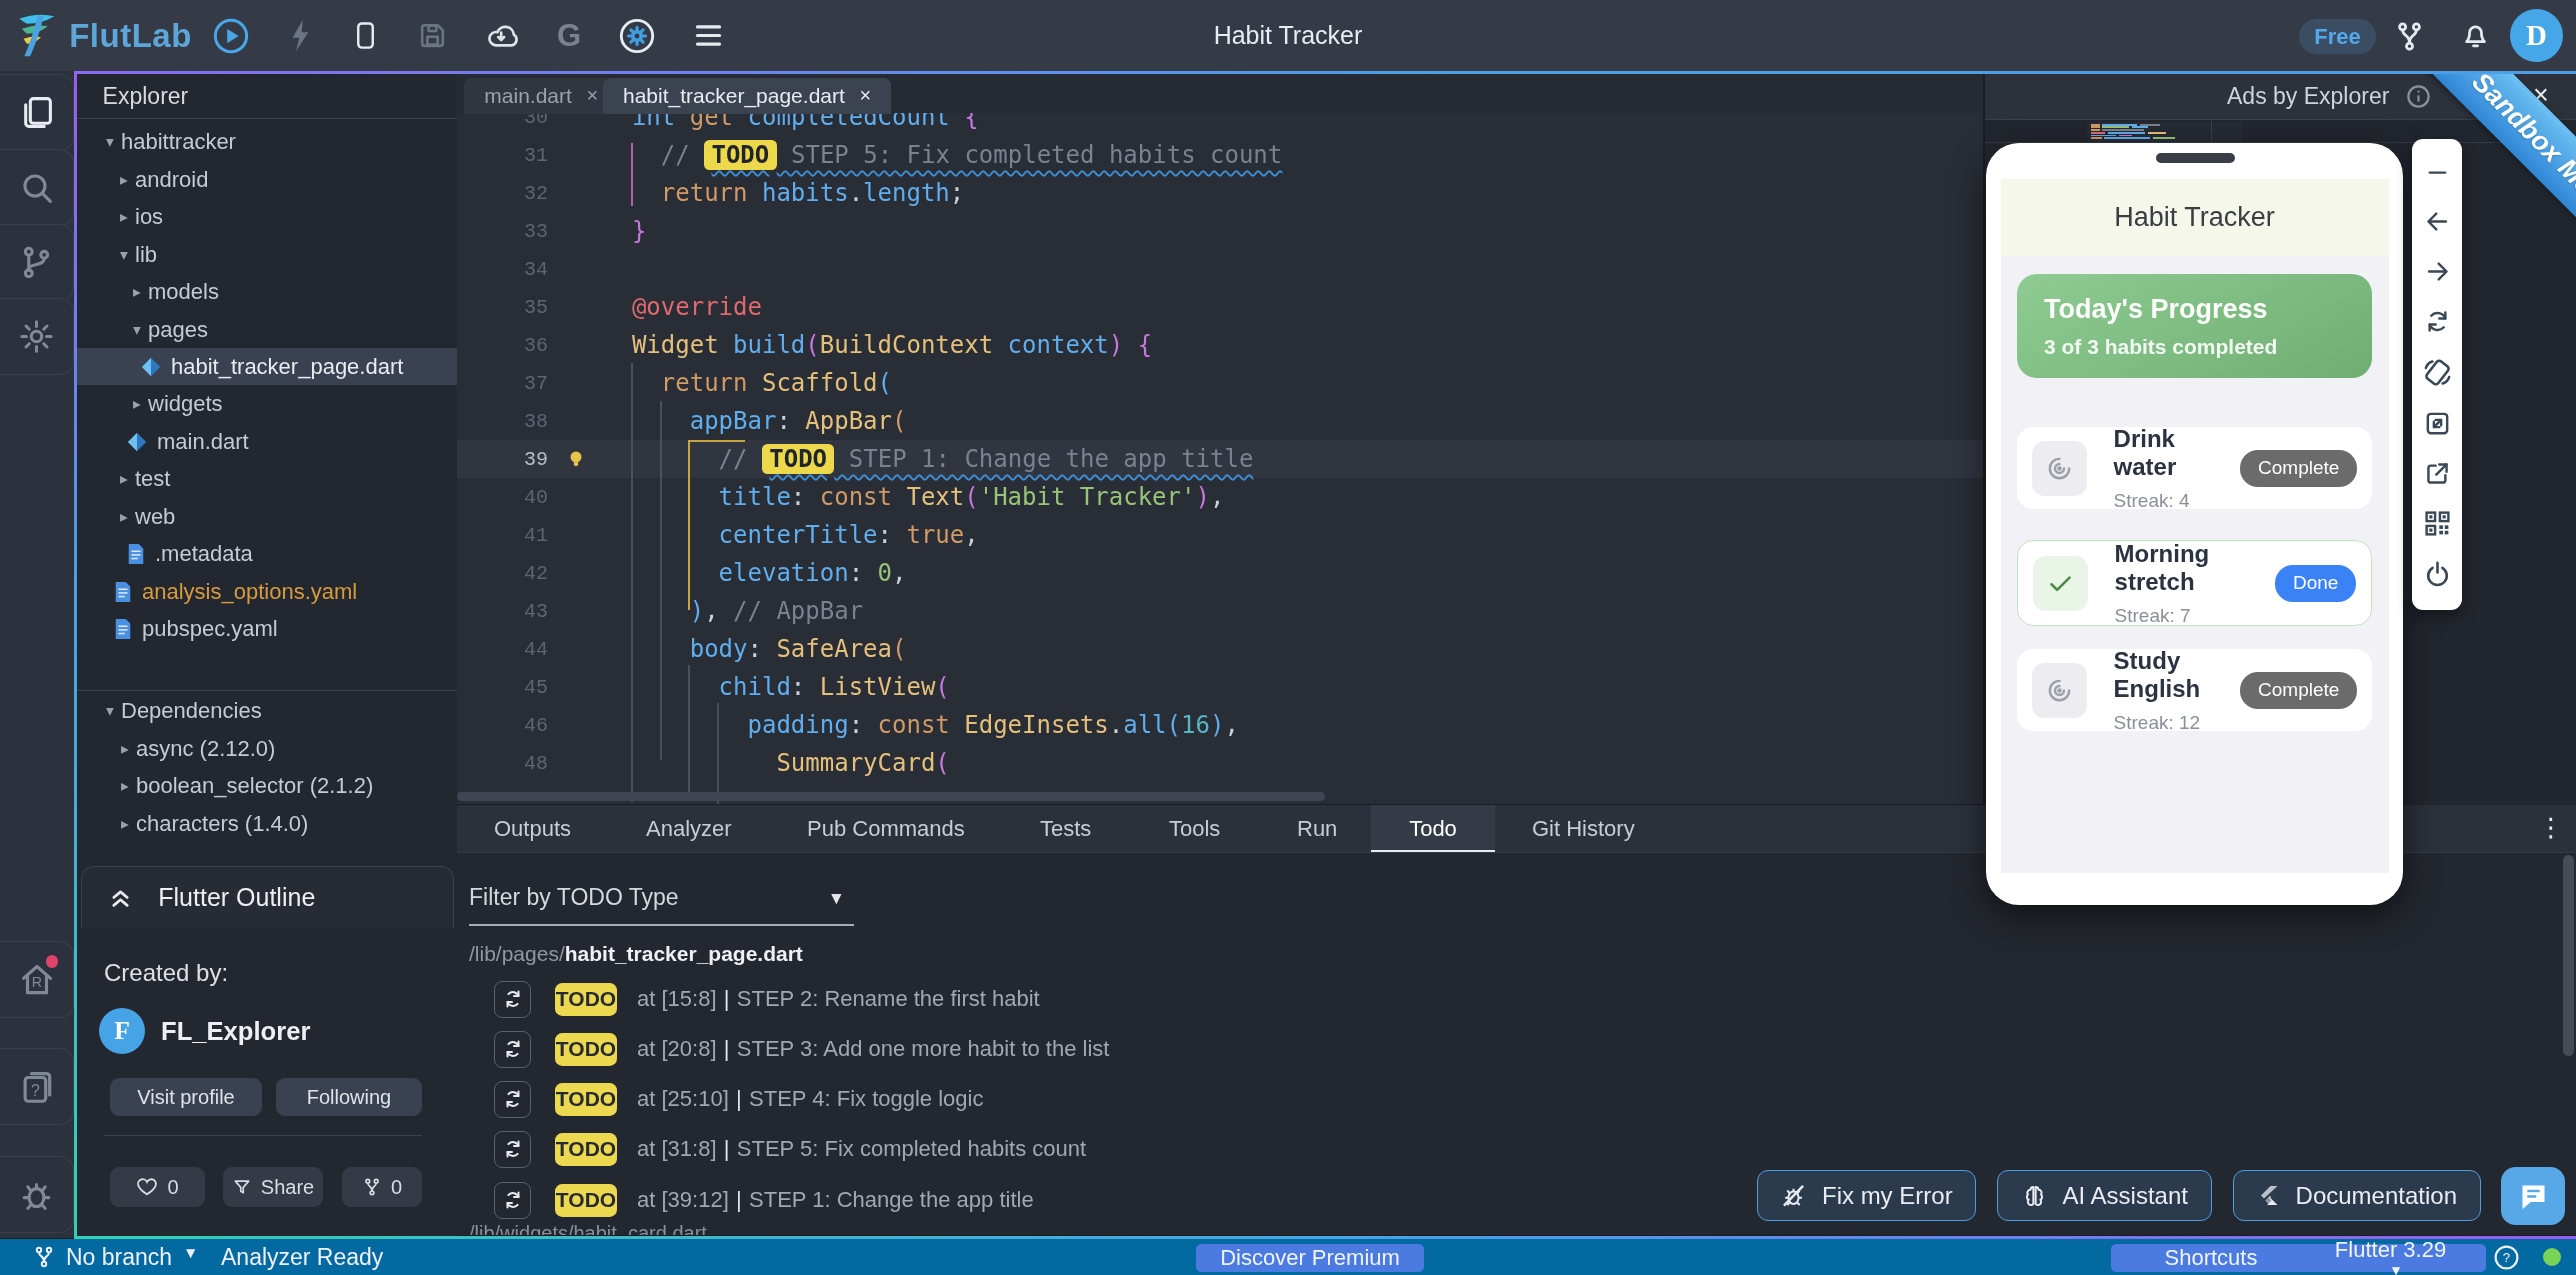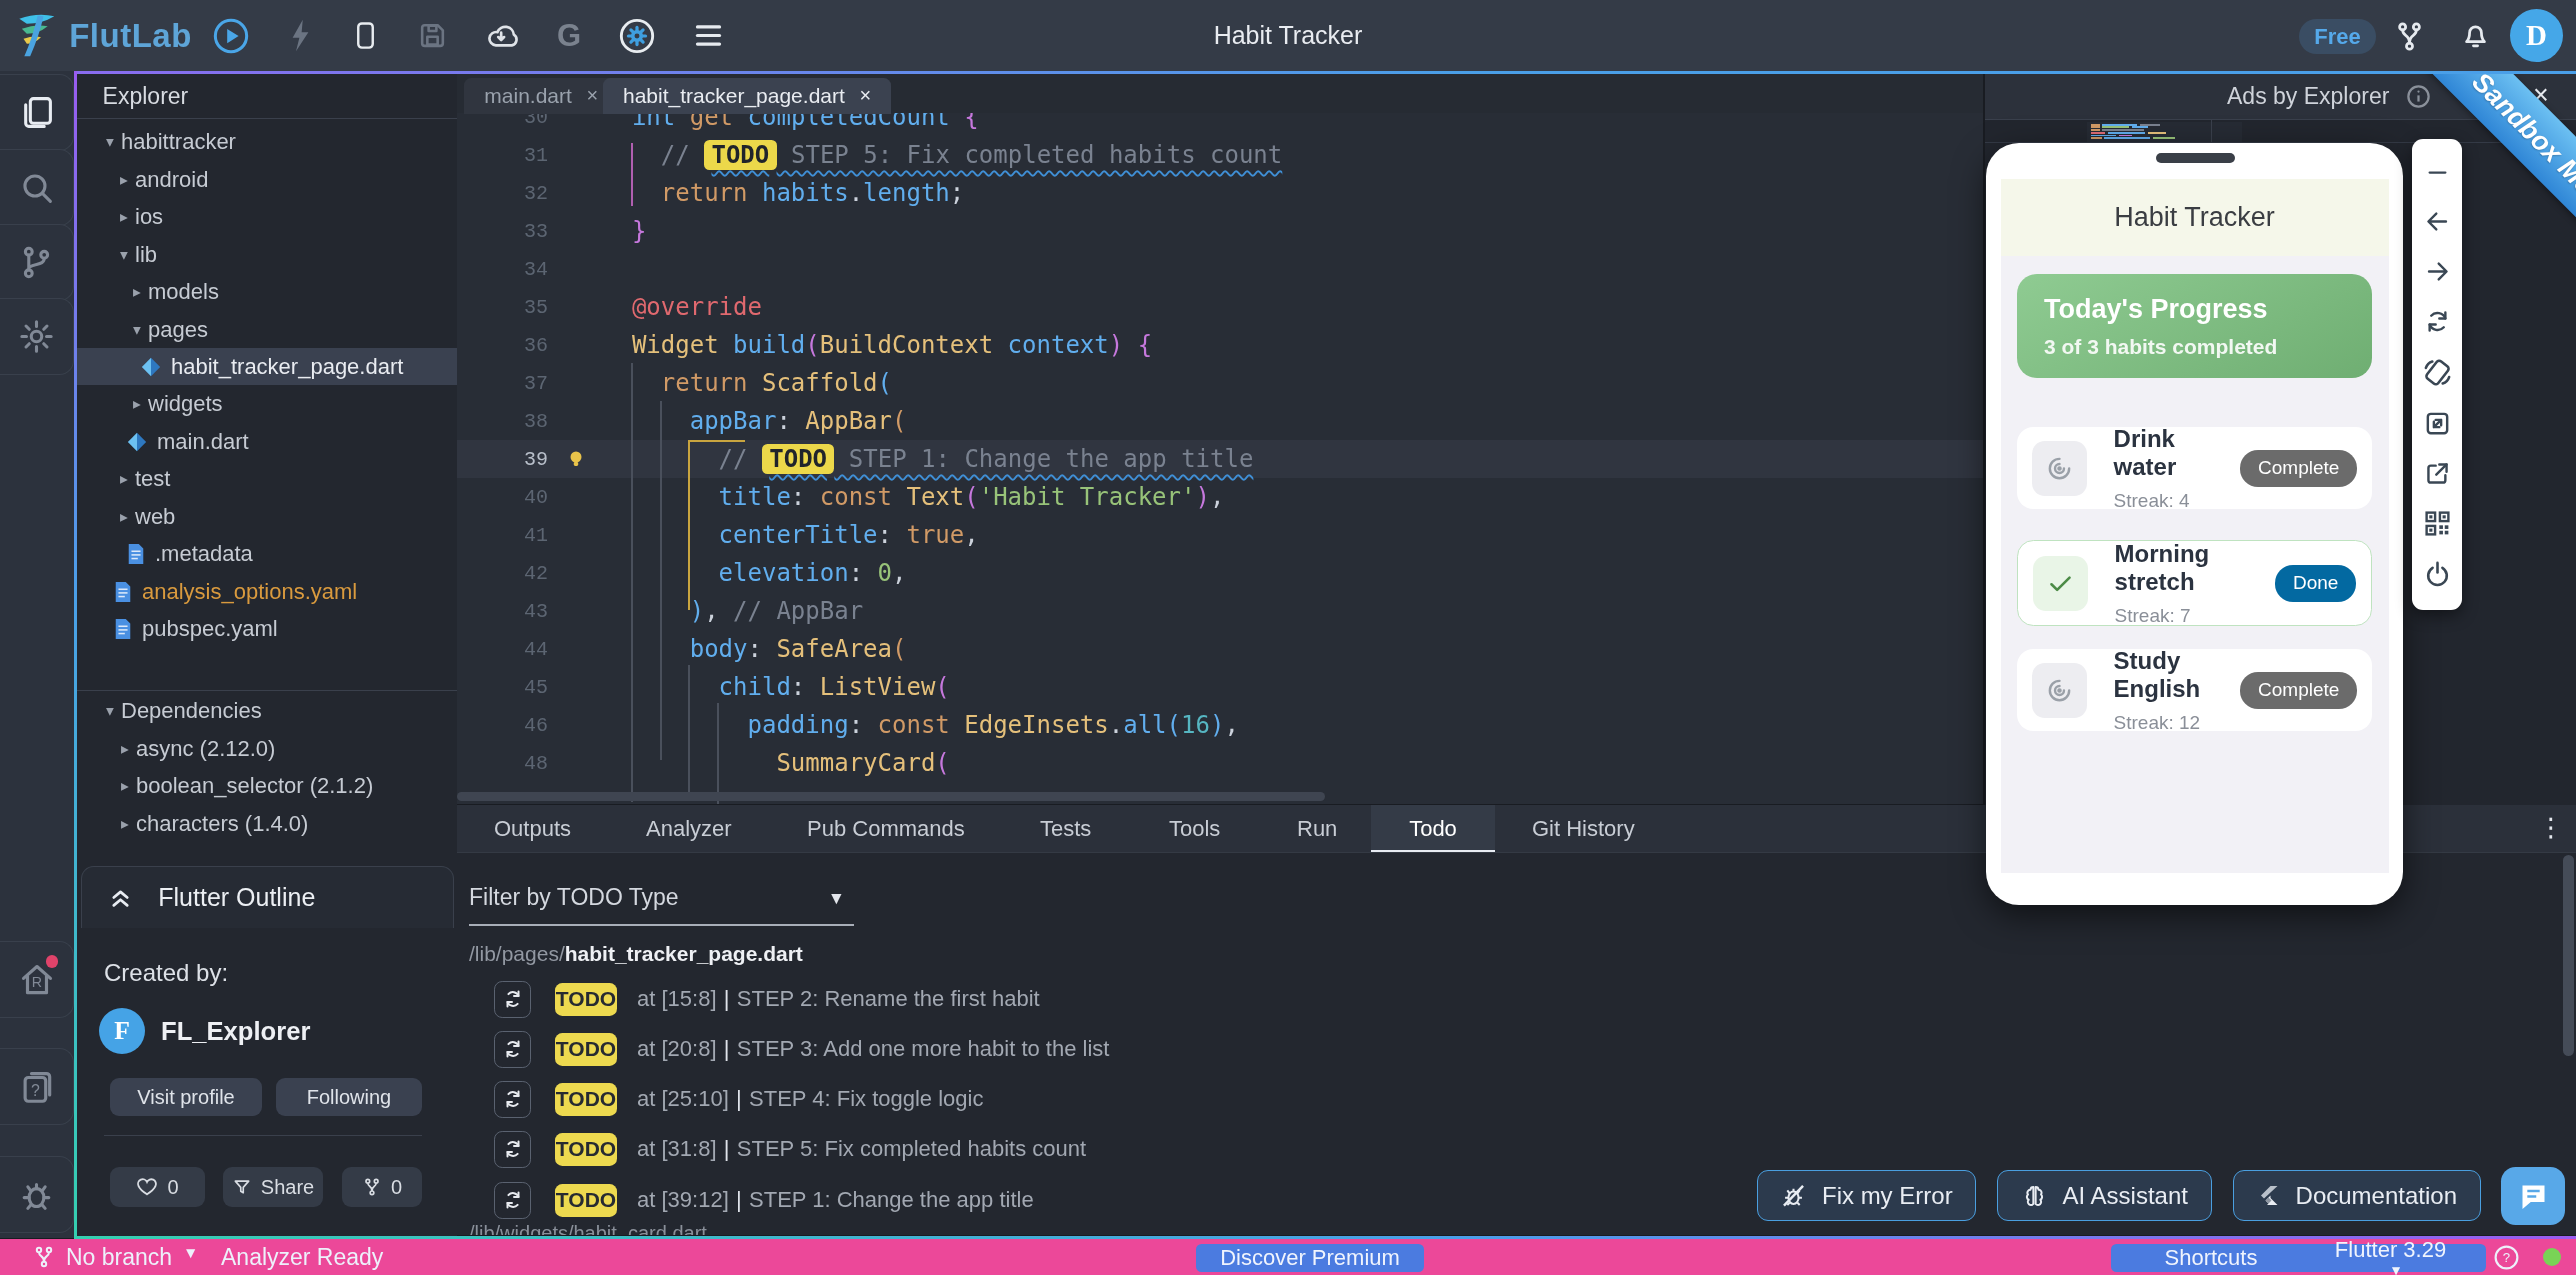--- a/index.html
+++ b/index.html
@@ -131,36 +131,36 @@
   .habit-card{position:absolute;left:16.4px;width:355px;background:#fff;border-radius:16.4px;
               display:flex;align-items:center;box-sizing:border-box;padding:0 14.6px;}
   .habit-icon{width:55px;height:55px;border-radius:12.8px;background:#ededf1;display:flex;align-items:center;justify-content:center;flex:none;}
   .habit-main{flex:1;margin-left:27px;}
   .habit-name{font-size:24px;font-weight:bold;color:#2b3340;}
   .habit-streak{font-size:19px;color:#8a8f98;margin-top:9px;}
   .habit-pill{flex:none;height:37px;border-radius:18px;background:#6b6b6b;color:#fff;font-size:19px;
               display:flex;align-items:center;justify-content:center;padding:0 18px;}
   .habit-card.done{border:1.8px solid #bfe3c0;}
   .habit-card.done .habit-icon{background:#e9f5e7;}
-  .habit-card.done .habit-pill{background:#0369a1;}
+  .habit-card.done .habit-pill{background:#3b82f6;}
 
   
   #emu-toolbar{left:2412px;top:139px;width:50px;height:471px;background:#fff;border-radius:11px;
                box-shadow:0 5.5px 16.4px rgba(0,0,0,.45);z-index:13;display:flex;flex-direction:column;
                align-items:center;justify-content:space-around;padding:9px 0;box-sizing:border-box;color:#3a4754;}
 
   
   .act-btn{position:absolute;top:1170px;height:51px;border:1.8px solid #4a9fe0;border-radius:11px;
            background:#2c3a4d;color:#e9edf3;font-size:24px;display:flex;align-items:center;justify-content:center;
            gap:14.6px;z-index:35;box-sizing:border-box;}
   #chat-btn{position:absolute;left:2501px;top:1167px;width:64px;height:58px;border-radius:14.6px;background:#58a8e8;
             display:flex;align-items:center;justify-content:center;z-index:35;}
 
   
-  #statusbar{left:0;top:1239px;width:2576px;height:37px;background:#ec4899;z-index:50;color:#edf1fb;font-size:23px;}
+  #statusbar{left:0;top:1239px;width:2576px;height:37px;background:#0369a1;z-index:50;color:#edf1fb;font-size:23px;}
   .sb-btn{position:absolute;top:4.6px;height:28px;border-radius:5.5px;background:#4b7be0;display:flex;align-items:center;
           justify-content:center;font-size:22px;color:#f0f4fd;padding:0 18px;}
 </style>
 </head>
 <body>
 
 <div id="topbar" class="abs">
   <div id="topbar-title" class="abs">Habit Tracker</div>
   <div id="brand" class="abs">
     <span>

